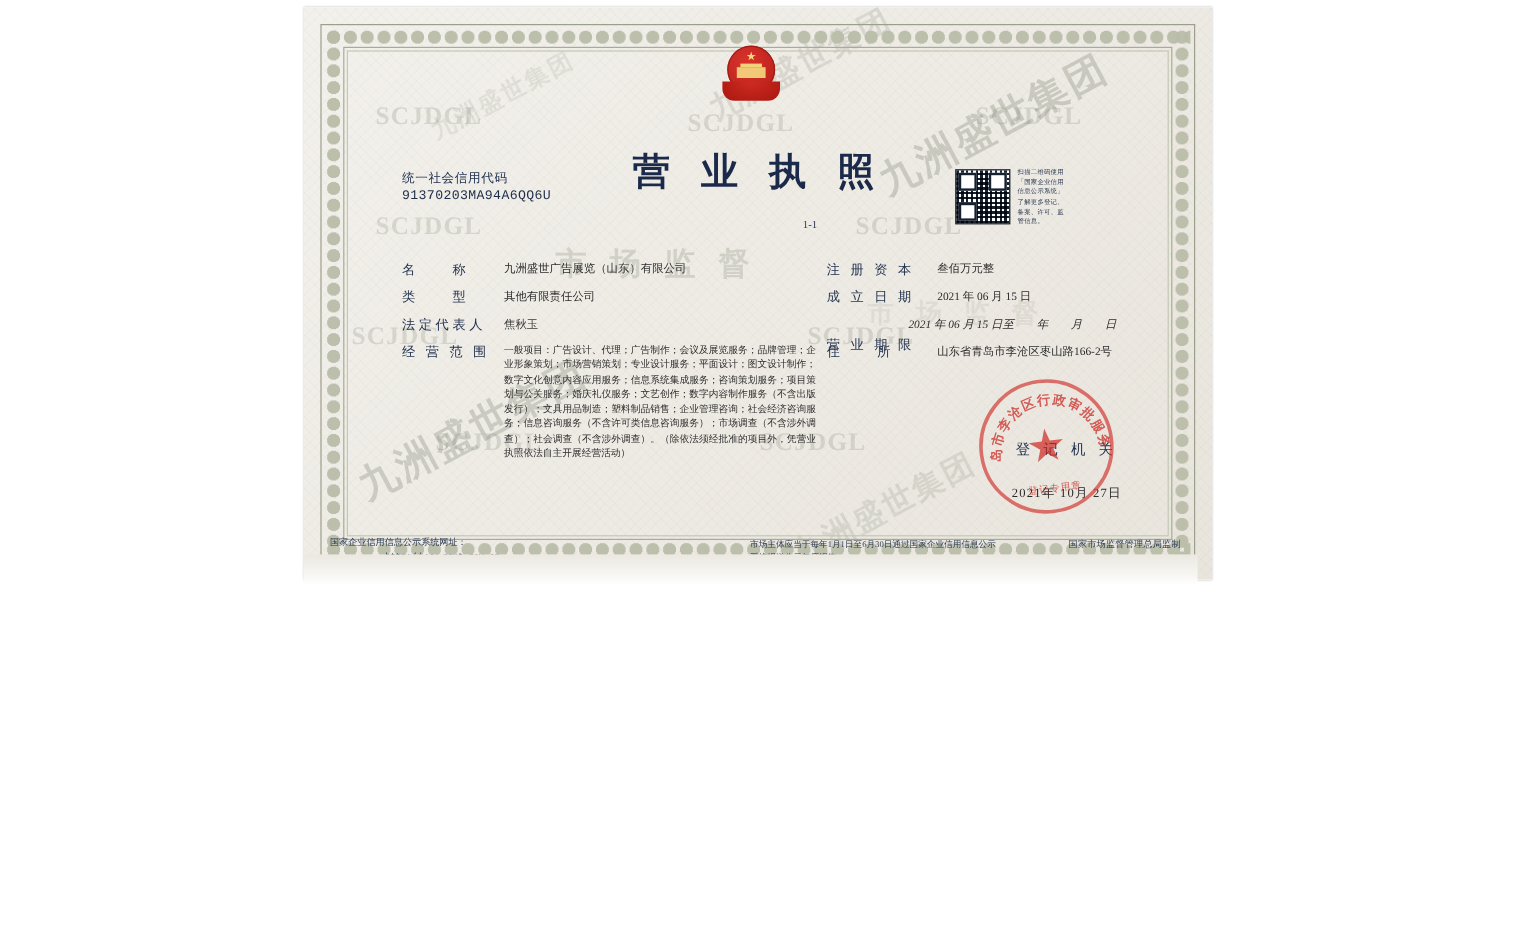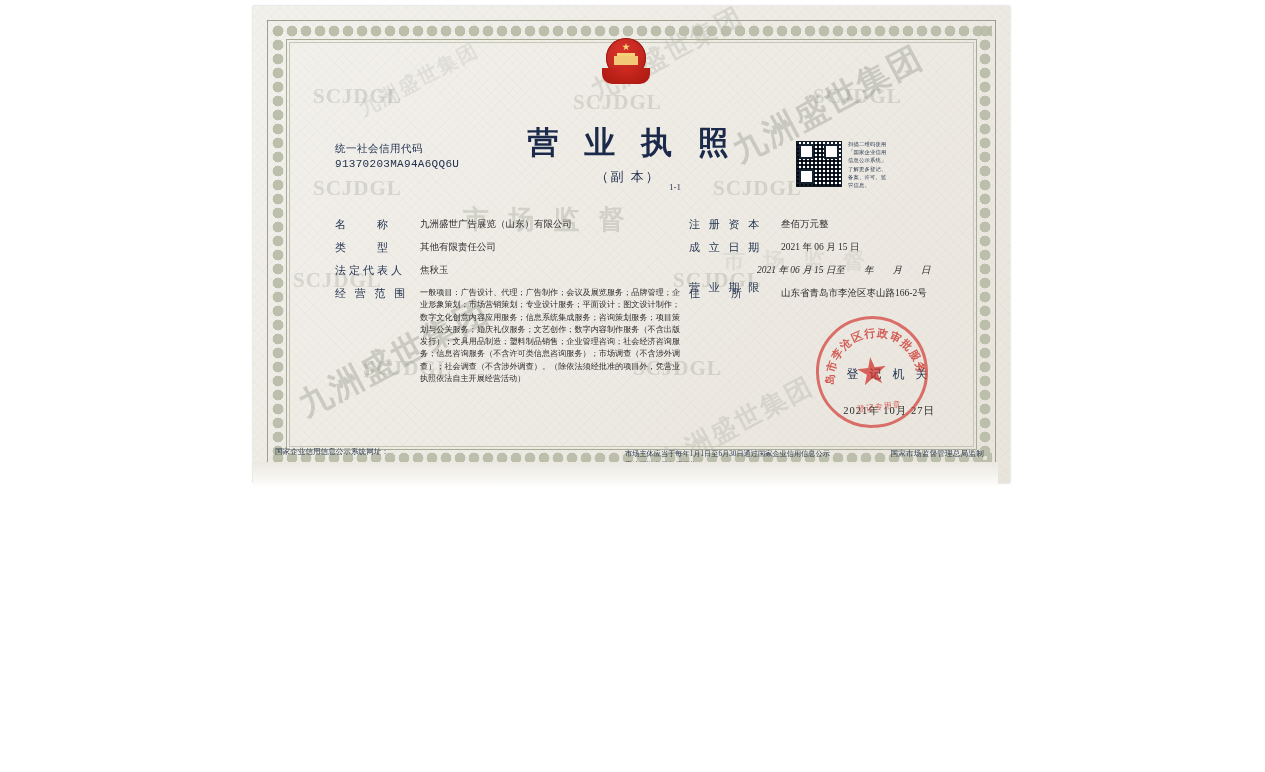--- a/index.html
+++ b/index.html
@@ -446,21 +446,20 @@
 
     <div class="emblem">
       <div class="circle"></div>
       <div class="gate2"></div>
       <div class="gate"></div>
       <div class="star"></div>
       <div class="ribbon"></div>
     </div>
 
     <div class="title-main">营 业 执 照</div>
-    <div class="title-sub">（副 本）</div>
     <div class="serial-no">1-1</div>
 
     <div class="code-label">统一社会信用代码</div>
     <div class="code-value">91370203MA94A6QQ6U</div>
 
     <div class="qr-box">
       <div class="qr-corner-bl"></div>
     </div>
     <div class="qr-note" style="white-space: pre-line;">扫描二维码使用
 「国家企业信用

